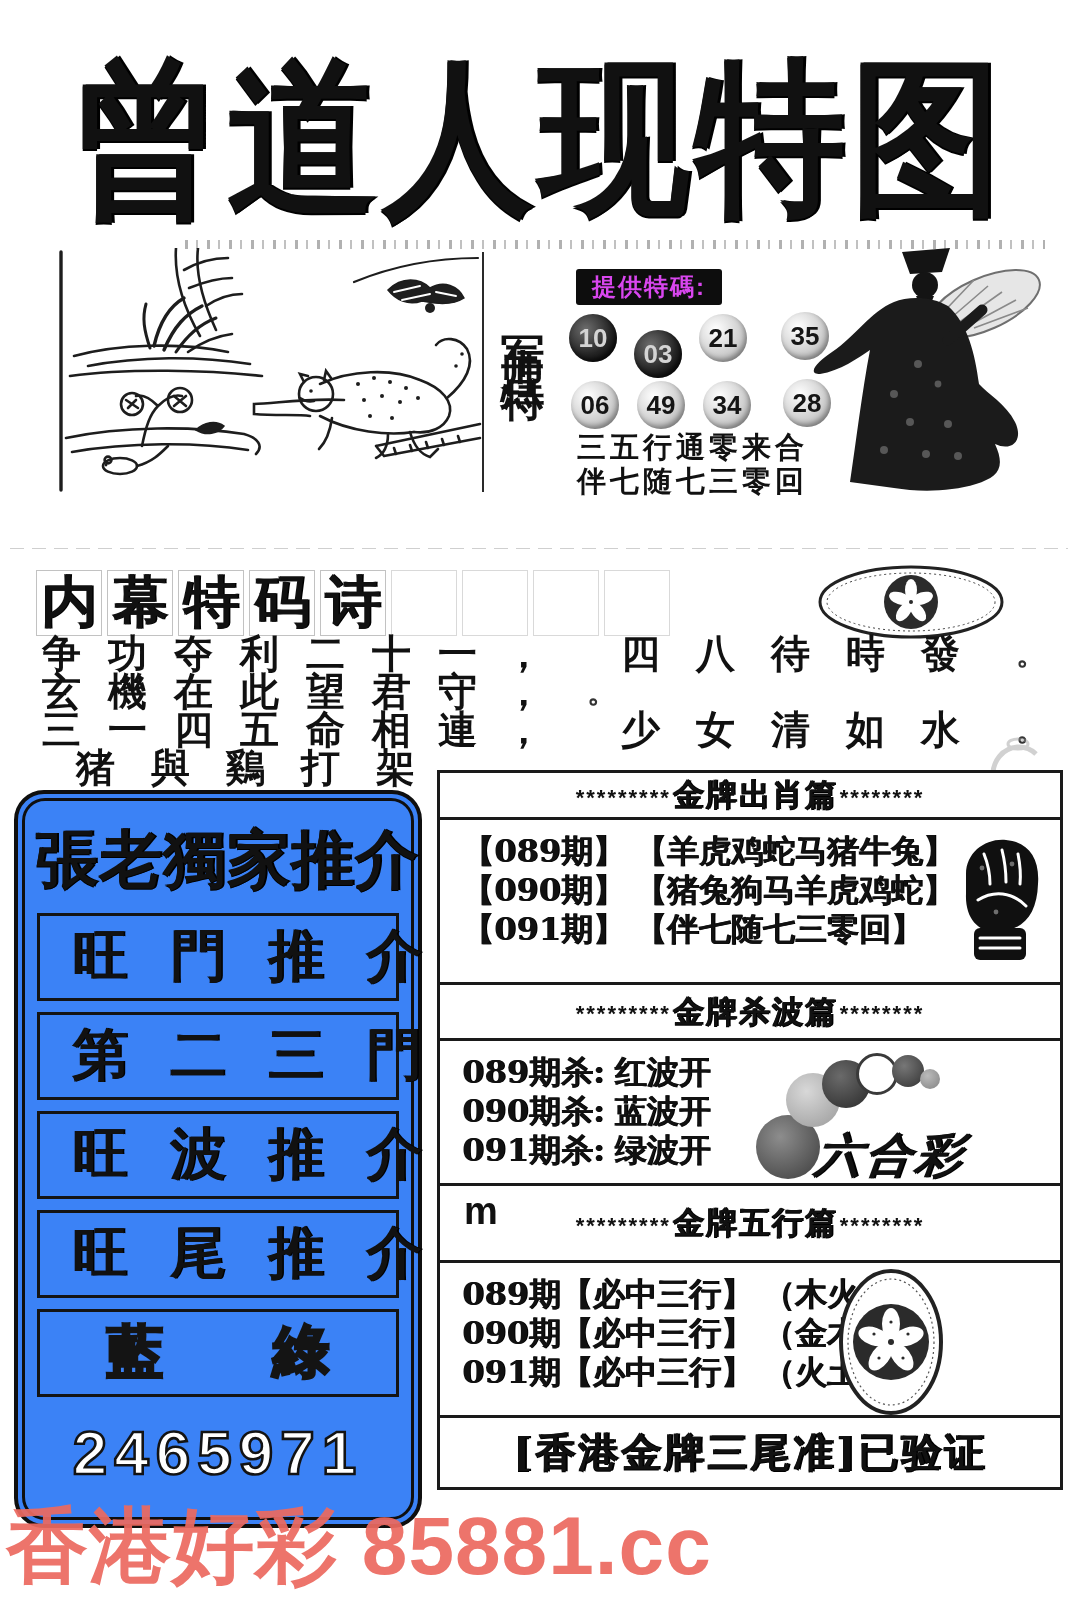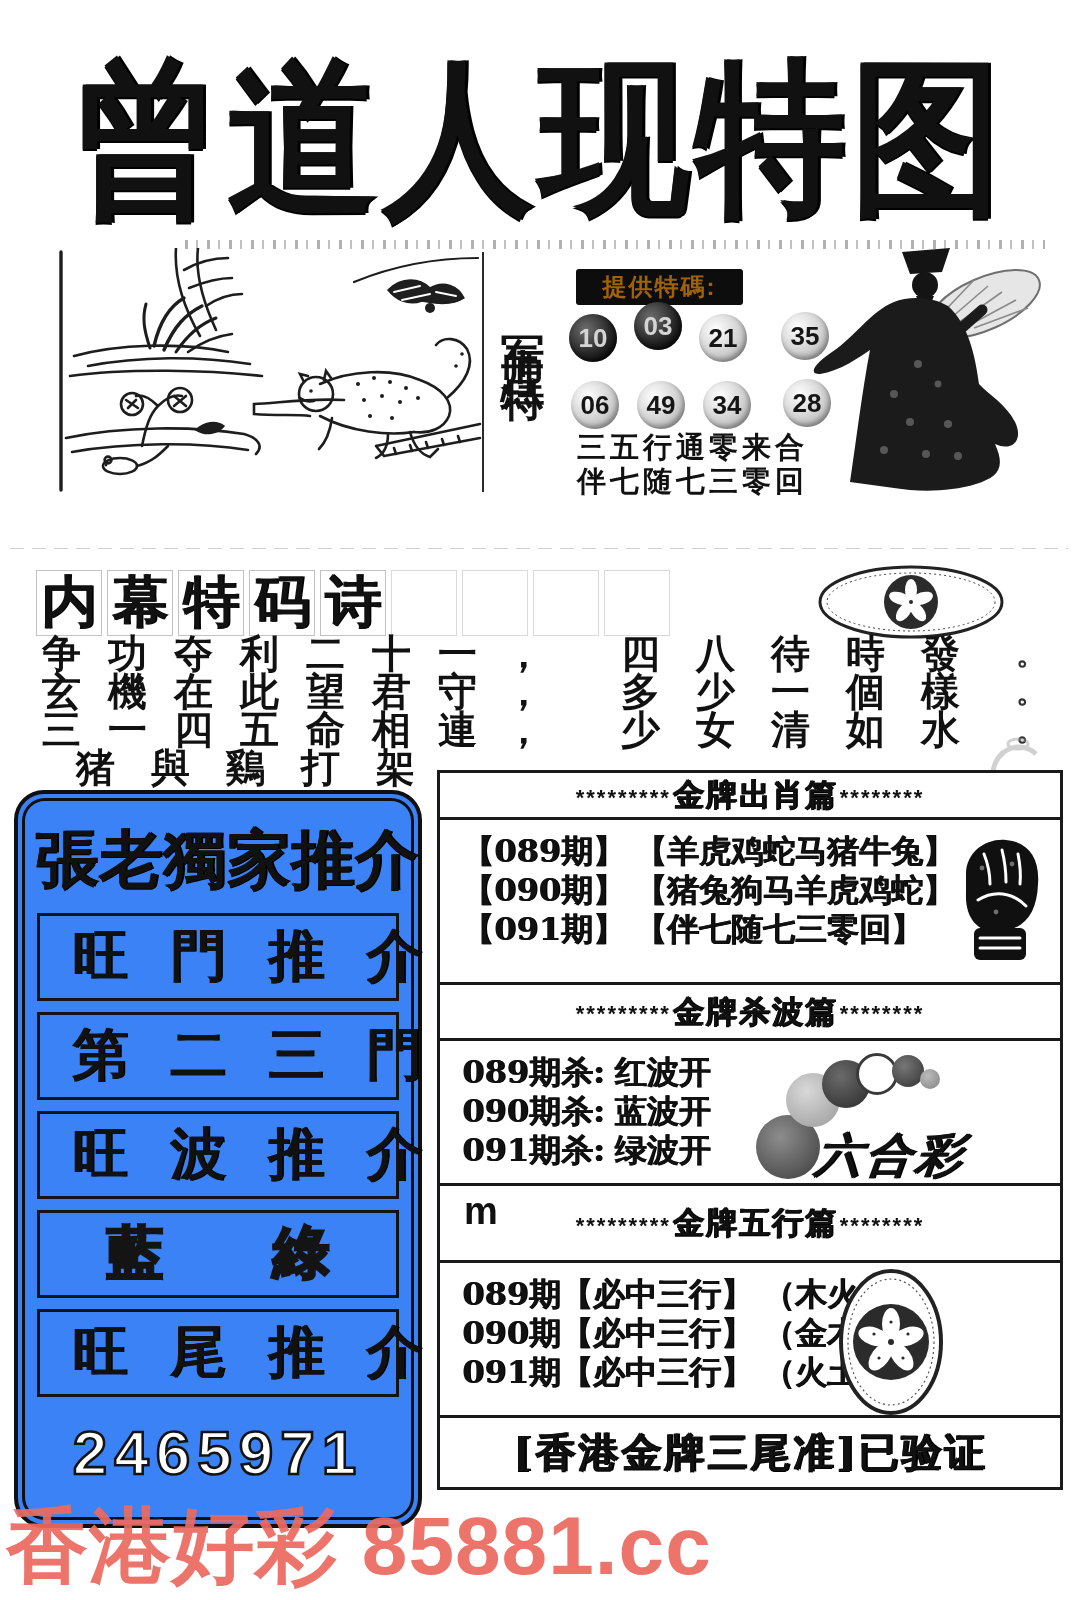--- a/index.html
+++ b/index.html
@@ -13,22 +13,22 @@
   
   .scan-strip{position:absolute;left:185px;top:240px;width:860px;height:9px;opacity:.45;
     background:repeating-linear-gradient(90deg,#555 0 3px,transparent 3px 11px,#777 11px 13px,transparent 13px 22px);
     filter:blur(.6px);}
   
   .pic-panel{position:absolute;left:58px;top:248px;width:424px;height:244px;}
   .v-divider{position:absolute;left:482px;top:252px;width:2px;height:240px;background:#2a2a2a;}
   
   .v-label{position:absolute;left:494px;top:300px;height:200px;writing-mode:vertical-rl;
     font-family:"DejaVu Serif",serif;font-size:44px;font-weight:900;letter-spacing:14px;}
-  .offer-box{position:absolute;left:576px;top:269px;width:167px;height:36px;background:#0d0d0d;
-    color:#a16207;font-size:24px;font-weight:900;display:flex;align-items:center;justify-content:center;
+  .offer-box{position:absolute;left:576px;top:269px;width:146px;height:36px;background:#0d0d0d;
+    color:#d946ef;font-size:24px;font-weight:900;display:flex;align-items:center;justify-content:center;
     letter-spacing:2px;border-radius:3px;}
   .ball{position:absolute;width:48px;height:48px;border-radius:50%;display:flex;align-items:center;
     justify-content:center;font-size:26px;font-weight:800;}
   .ball.light{background:radial-gradient(circle at 35% 32%,#ffffff 0%,#d8d8d8 45%,#a8a8a8 100%);
     color:#151515;box-shadow:inset -2px -3px 5px rgba(0,0,0,.35);}
   .ball.dark{background:radial-gradient(circle at 35% 32%,#6d6d6d 0%,#262626 55%,#000 100%);
     color:#d4d4d4;box-shadow:inset -2px -3px 5px rgba(0,0,0,.6);}
   .verse{position:absolute;left:577px;width:250px;font-family:"DejaVu Serif",serif;
     font-size:29px;font-weight:900;letter-spacing:4px;white-space:nowrap;}
   .figure-wrap{position:absolute;left:798px;top:244px;width:272px;height:250px;}
@@ -168,21 +168,21 @@
   </div>
 
   <div class="v-divider"></div>
 
   <div class="v-label">军师点特</div>
   <div class="offer-box">提供特碼:</div>
 
   <span class="ball dark" style="left:569px;top:314px;">
       <span>10</span>
     </span>
-  <span class="ball dark" style="left:634px;top:302px;">
+  <span class="ball dark" style="left:634px;top:330px;">
       <span>03</span>
     </span>
   <span class="ball light" style="left:699px;top:314px;">
       <span>21</span>
     </span>
   <span class="ball light" style="left:781px;top:312px;">
       <span>35</span>
     </span>
   <span class="ball light" style="left:571px;top:381px;">
       <span>06</span>
@@ -267,21 +267,20 @@
     </svg>
   </div>
 
   <div class="poem-line" style="top:634px;">
     <span class="poem-left">争功夺利二十一，</span>
     <span class="poem-right">四八待時發</span>
     <span class="poem-end">。</span>
   </div>
   <div class="poem-line" style="top:672px;">
     <span class="poem-left">玄機在此望君守，</span>
-    <span class="poem-right">多少一個樣</span>
     <span class="poem-end">。</span>
   </div>
   <div class="poem-line" style="top:710px;">
     <span class="poem-left">三一四五命相連，</span>
     <span class="poem-right">少女清如水</span>
     <span class="poem-end">。</span>
   </div>
   <div class="poem-line" style="top:748px;">
     <span class="poem-right">猪與鷄打架</span>
     <span class="poem-end">。</span>
@@ -299,25 +298,25 @@
       <div class="left-header">張老獨家推介</div>
       <div class="left-row">
           <span style="letter-spacing:42px;margin-right:-42px;">旺門推介</span>
         </div>
       <div class="left-row">
           <span style="letter-spacing:42px;margin-right:-42px;">第二三門</span>
         </div>
       <div class="left-row">
           <span style="letter-spacing:42px;margin-right:-42px;">旺波推介</span>
         </div>
+      <div class="left-row">
+          <span style="letter-spacing:42px;margin-right:-42px;">旺尾推介</span>
+        </div>
       <div class="left-row hollow">
           <span style="letter-spacing:110px;margin-right:-110px;">藍綠</span>
-        </div>
-      <div class="left-row">
-          <span style="letter-spacing:42px;margin-right:-42px;">旺尾推介</span>
         </div>
       <div class="left-row number">2465971</div>
     </div>
   </div>
 
   <div class="right-col">
 
     <div class="r-box r-head" style="height:50px;">
       <span class="stars">*********</span>
       <span class="r-head-title">金牌出肖篇</span>

